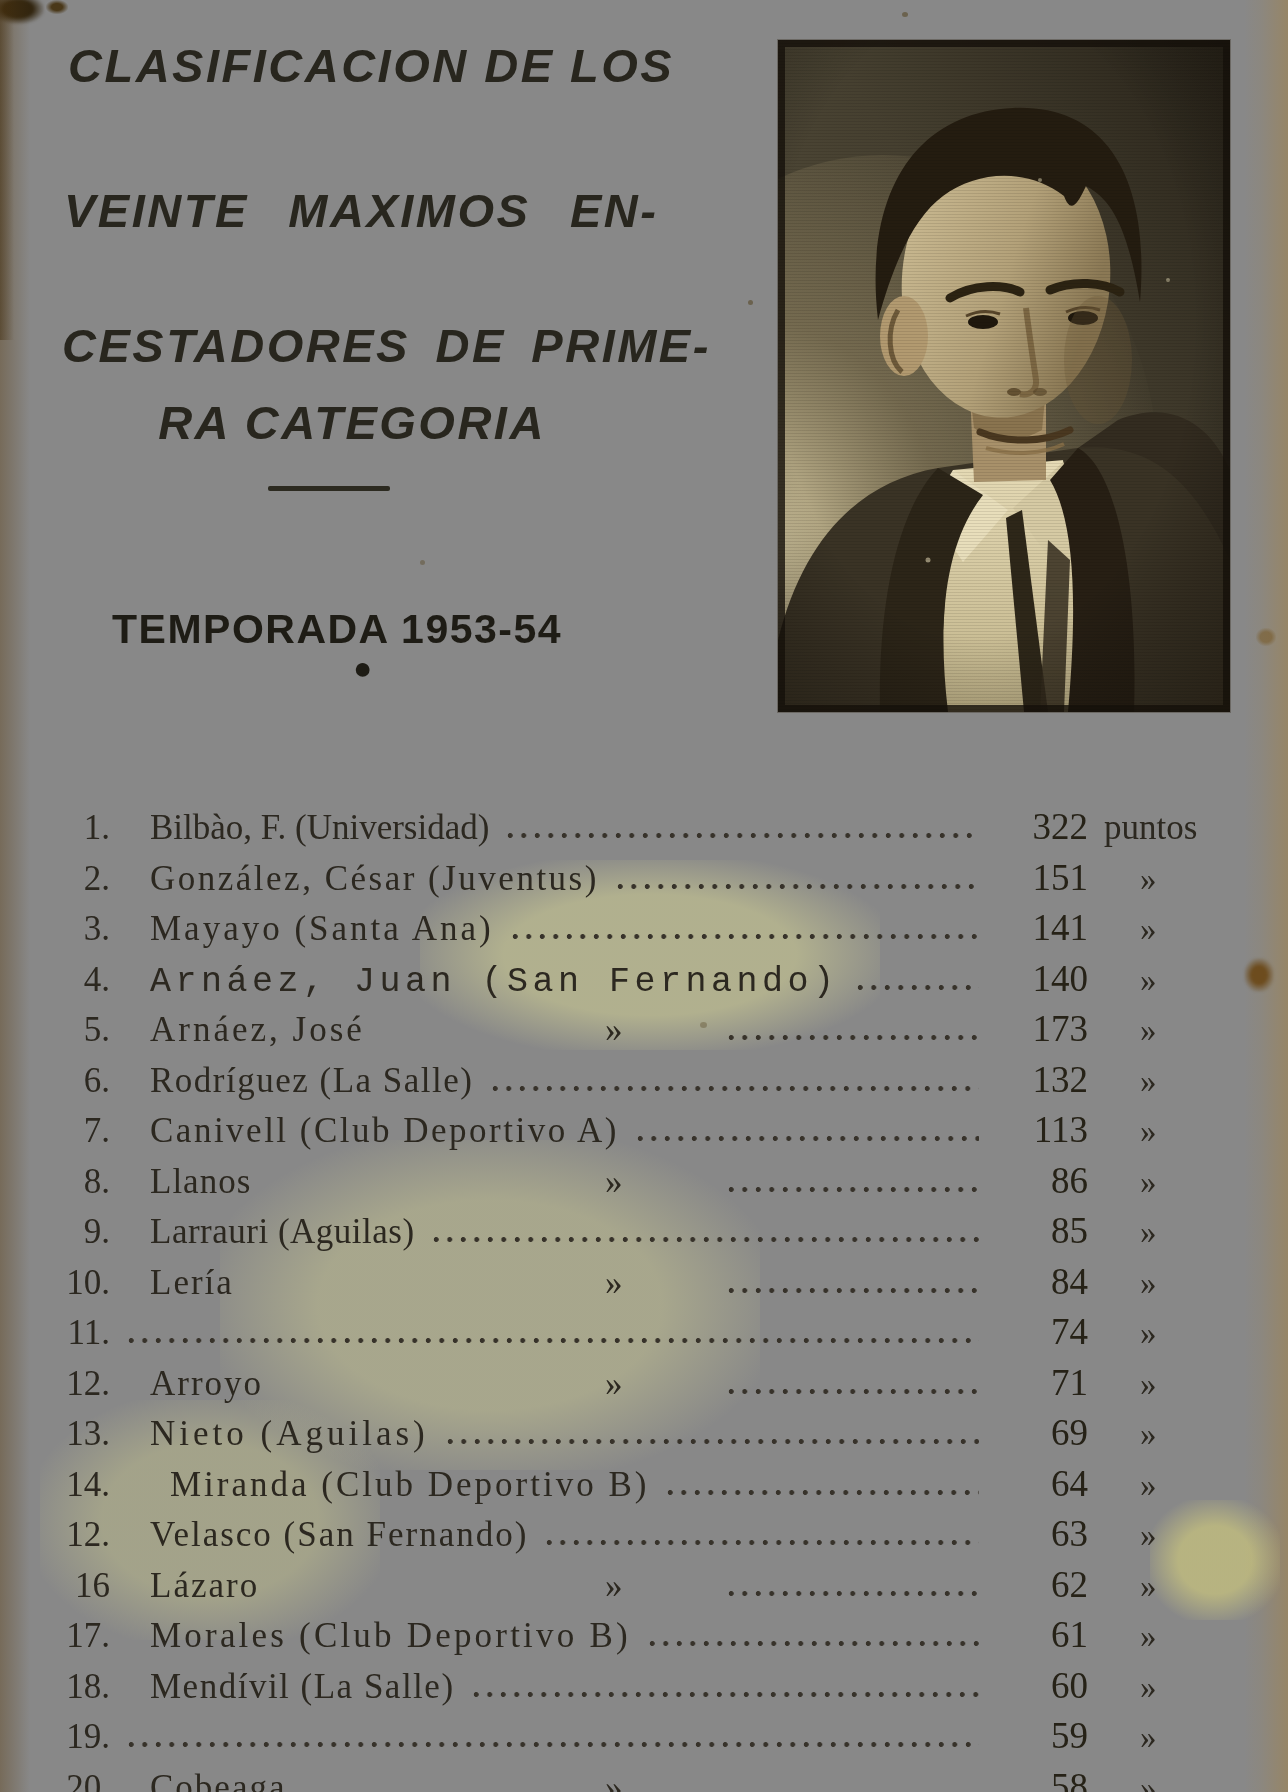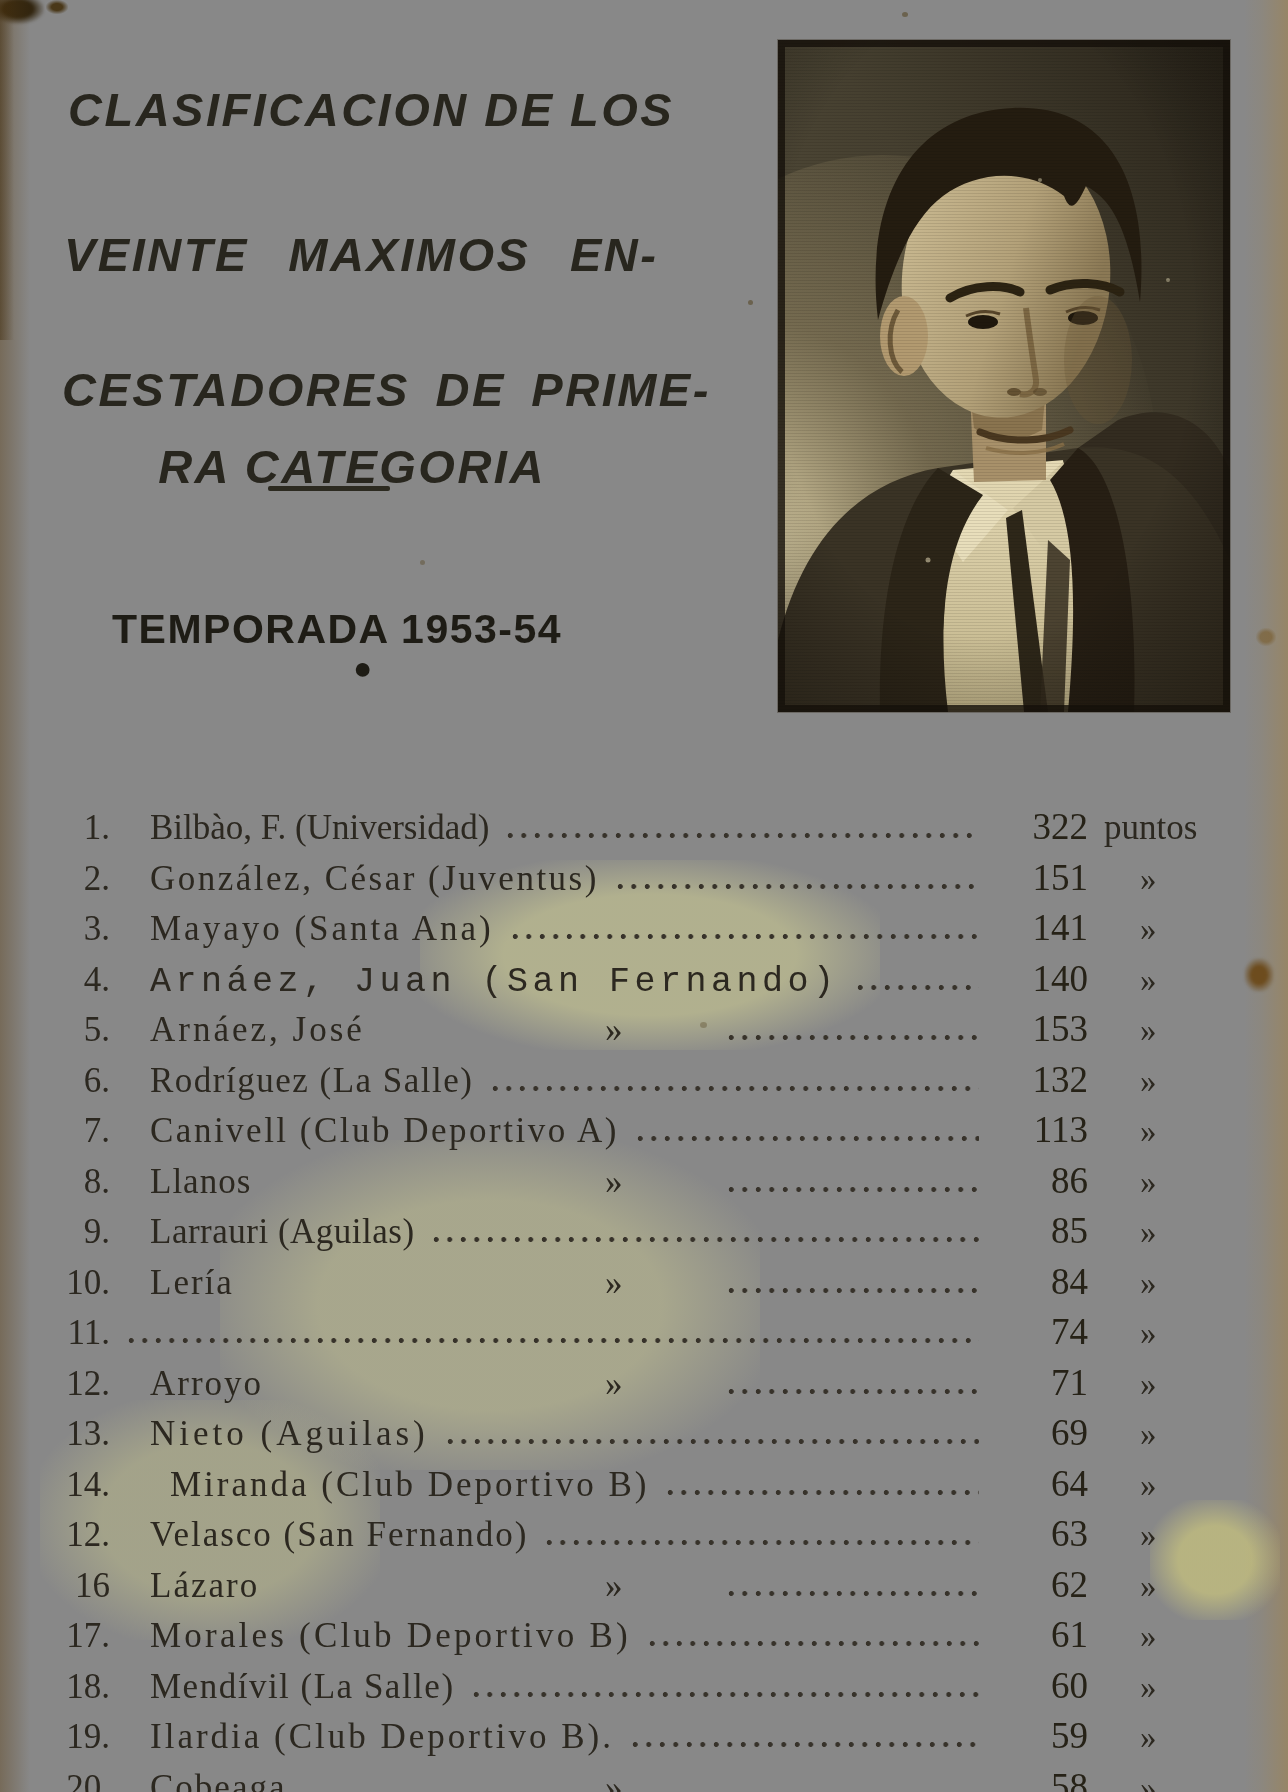--- a/index.html
+++ b/index.html
@@ -21,21 +21,21 @@
   .edge-left2{left:0;top:0;width:14px;height:340px;background:linear-gradient(90deg,rgba(60,40,10,0.45),rgba(60,40,10,0));}
   .streak-right{right:0;top:0;width:44px;height:100%;background:linear-gradient(270deg,rgba(168,130,62,0.45),rgba(168,130,62,0.12) 60%,rgba(168,130,62,0));}
   .spot-r1{left:1244px;top:958px;width:30px;height:34px;background:radial-gradient(ellipse at center,#6d4c1e 0 35%,rgba(109,76,30,0) 75%);filter:blur(1px);}
   .spot-r2{left:1256px;top:628px;width:20px;height:18px;background:radial-gradient(ellipse at center,rgba(120,90,40,0.6) 0 40%,rgba(120,90,40,0) 75%);}
   .yellow1{left:420px;top:860px;width:460px;height:190px;background:radial-gradient(ellipse at center,rgba(238,236,152,0.40) 0 45%,rgba(238,236,152,0) 78%);}
   .yellow2{left:220px;top:1140px;width:540px;height:330px;background:radial-gradient(ellipse at center,rgba(234,231,150,0.32) 0 45%,rgba(234,231,150,0) 78%);}
   .yellow3{left:40px;top:1400px;width:340px;height:240px;background:radial-gradient(ellipse at center,rgba(226,224,142,0.30) 0 45%,rgba(226,224,142,0) 78%);}
   .yellow4{left:1150px;top:1500px;width:130px;height:120px;background:radial-gradient(ellipse at center,rgba(240,232,120,0.45) 0 40%,rgba(240,232,120,0) 78%);}
   .speck{position:absolute;border-radius:50%;background:#54431f;opacity:0.55;}
   
-  .title-block{position:absolute;left:62px;top:42px;width:580px;height:470px;color:#28261e;font-style:italic;font-weight:bold;margin-top:44px;}
+  .title-block{position:absolute;left:62px;top:42px;width:580px;height:470px;color:#28261e;font-style:italic;font-weight:bold;}
   .tl{position:absolute;font-size:47px;line-height:1;letter-spacing:2.5px;white-space:nowrap;}
   .t1{top:0;left:6px;}
   .t2{top:145px;left:2px;word-spacing:24px;}
   .t3{top:280px;left:0;word-spacing:10px;}
   .t4{top:357px;left:0;width:100%;text-align:center;}
   .rule{position:absolute;left:268px;top:486px;width:122px;height:5px;background:#2c2a20;border-radius:2px;}
   .season{position:absolute;left:112px;top:580px;font-size:41px;font-weight:bold;letter-spacing:1.5px;color:#1e1c15;white-space:nowrap;margin-top:26px;}
   .bullet{position:absolute;left:353px;top:650px;font-size:32px;color:#1e1c15;}
   
   .photo{position:absolute;left:778px;top:40px;width:452px;height:672px;box-shadow:0 0 0 1px rgba(40,30,12,0.3);}
@@ -180,21 +180,21 @@
         <span class="rank">4.</span>
         <span class="entry"><span class="name" style="letter-spacing: 4.5px; font-family: Liberation Mono, monospace;">Arnáez, Juan (San Fernando)</span></span>
         <span class="leader"></span>
         <span class="pts">140</span>
         <span class="unit ditto-unit">»</span>
       </div>
       <div class="row">
         <span class="rank">5.</span>
         <span class="entry has-ditto"><span class="name" style="letter-spacing: 3px;">Arnáez, José</span><span class="ditto">»</span></span>
         <span class="leader"></span>
-        <span class="pts">153</span>
+        <span class="pts">173</span>
         <span class="unit ditto-unit">»</span>
       </div>
       <div class="row">
         <span class="rank">6.</span>
         <span class="entry"><span class="name" style="letter-spacing: 1.5px;">Rodríguez (La Salle)</span></span>
         <span class="leader"></span>
         <span class="pts">132</span>
         <span class="unit ditto-unit">»</span>
       </div>
       <div class="row">
@@ -275,21 +275,20 @@
       </div>
       <div class="row">
         <span class="rank">18.</span>
         <span class="entry"><span class="name" style="letter-spacing: 1.5px;">Mendívil (La Salle)</span></span>
         <span class="leader"></span>
         <span class="pts">60</span>
         <span class="unit ditto-unit">»</span>
       </div>
       <div class="row">
         <span class="rank">19.</span>
-        <span class="entry"><span class="name" style="letter-spacing: 3px;">Ilardia (Club Deportivo B).</span></span>
         <span class="leader"></span>
         <span class="pts">59</span>
         <span class="unit ditto-unit">»</span>
       </div>
       <div class="row">
         <span class="rank">20.</span>
         <span class="entry has-ditto"><span class="name" style="letter-spacing: 2px;">Cobeaga</span><span class="ditto">»</span></span>
         <span class="leader"></span>
         <span class="pts">58</span>
         <span class="unit ditto-unit">»</span>

